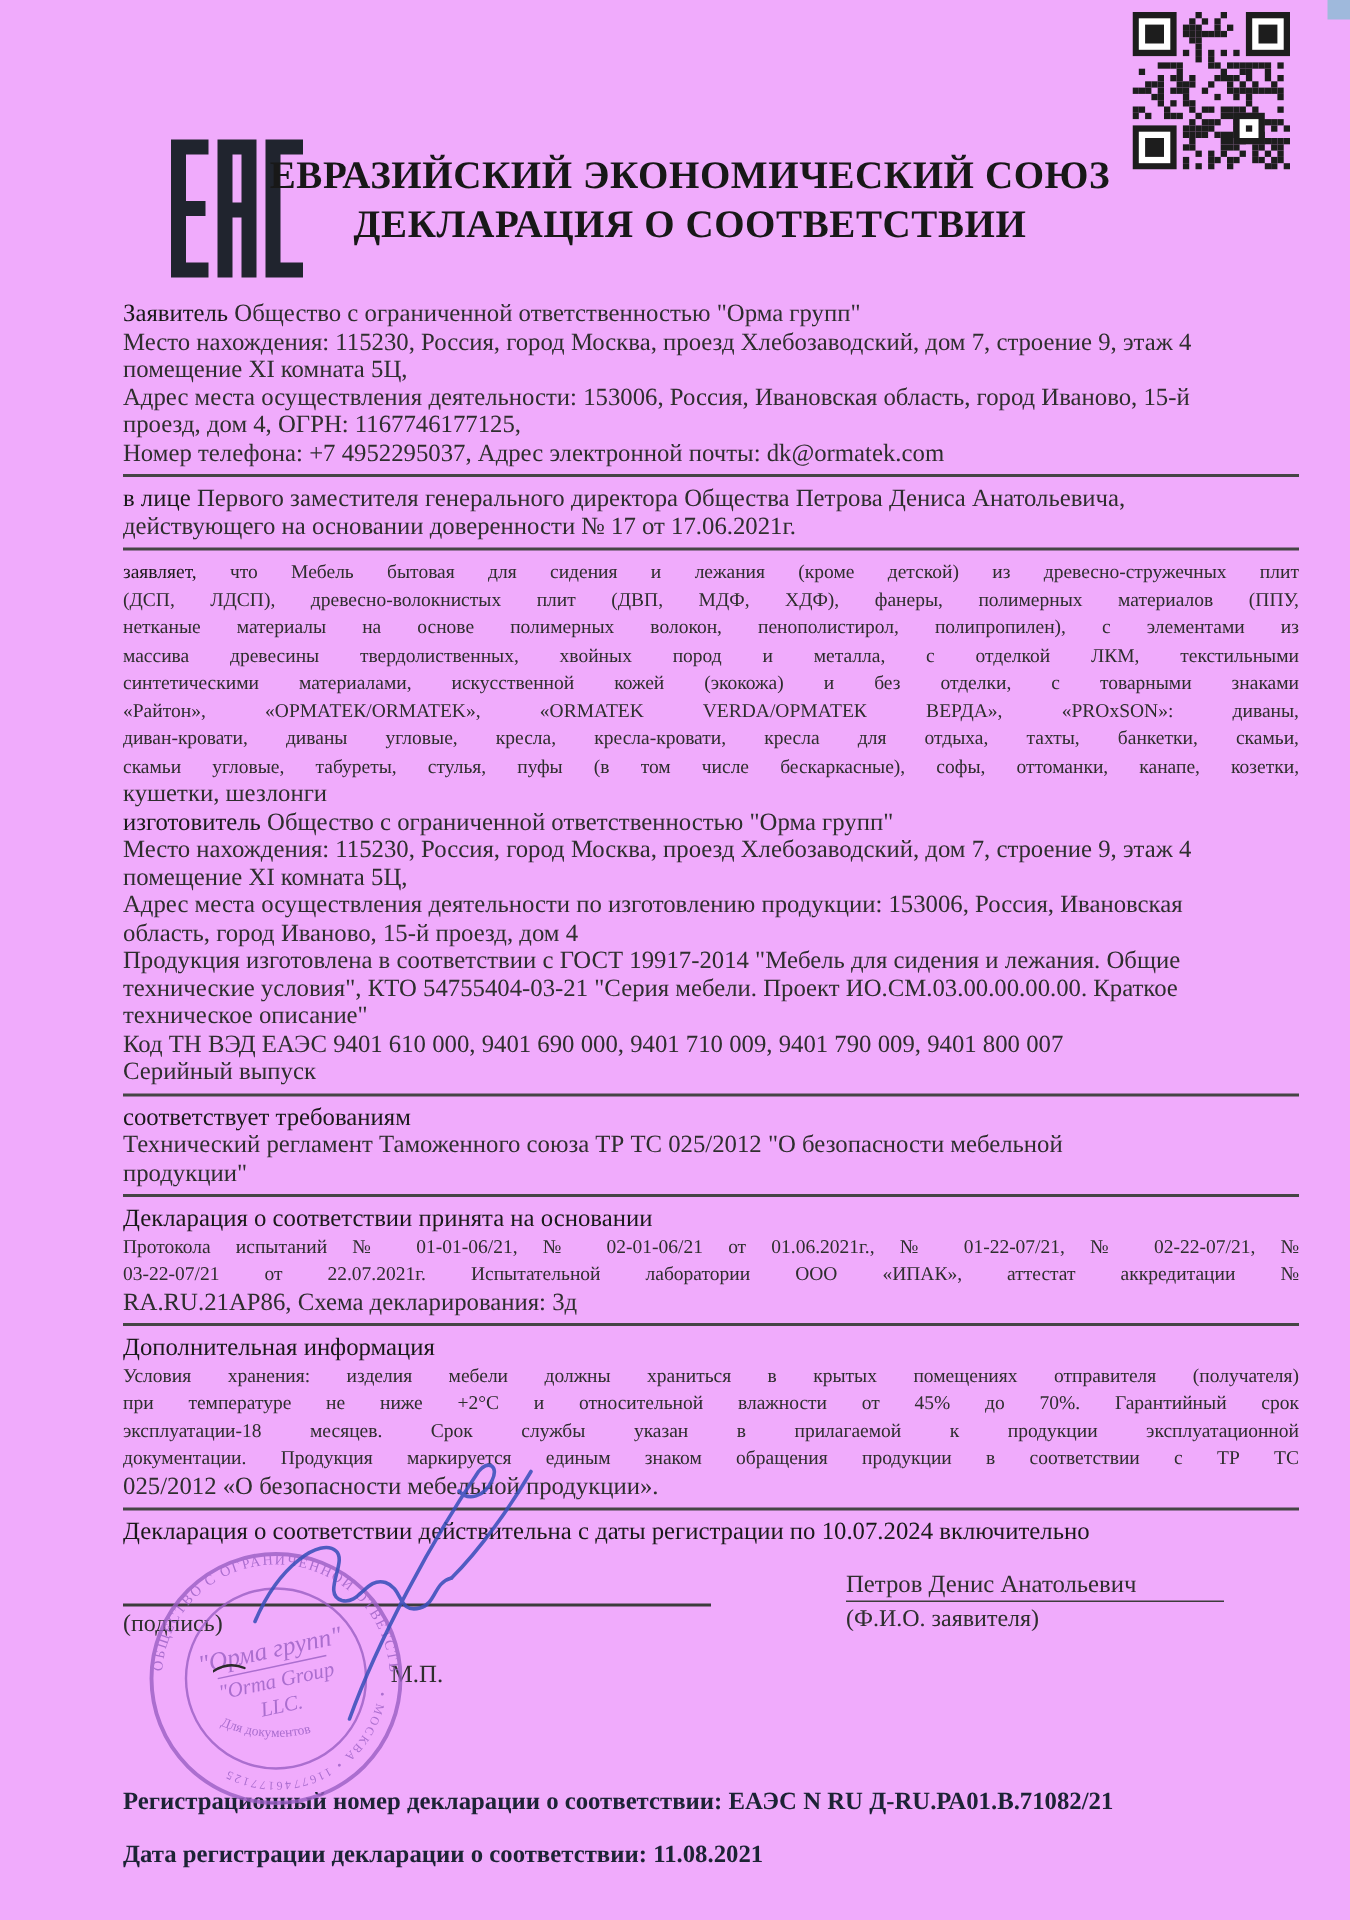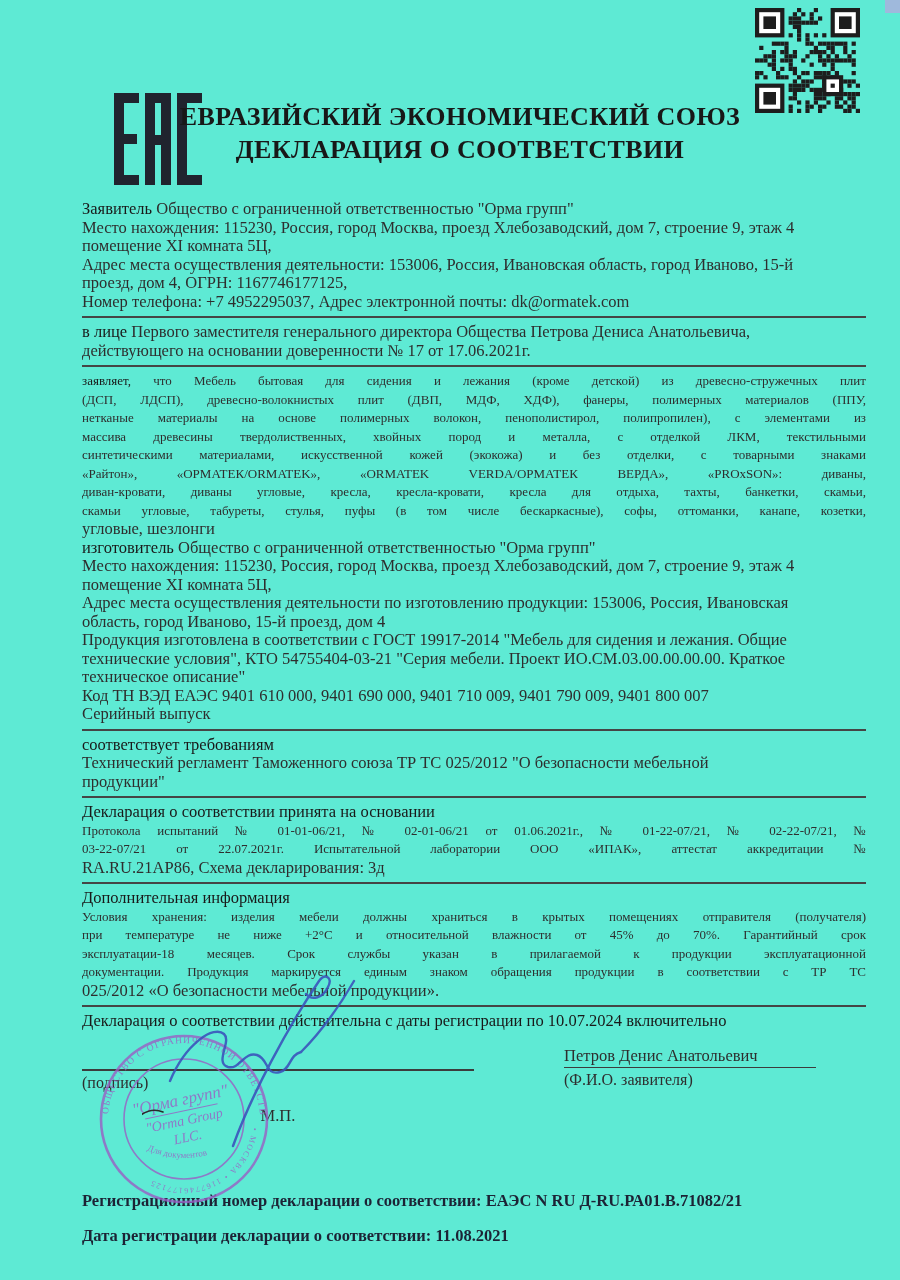--- a/index.html
+++ b/index.html
@@ -1,18 +1,18 @@
 <!DOCTYPE html>
 <html><head>
 <meta charset="utf-8">
 <style>
   html,body{margin:0;padding:0;}
   body{width:900px;height:1280px;background:#ffffff;position:relative;overflow:hidden;
        font-family:"Liberation Serif","DejaVu Serif",serif;color:#2e2e2e;}
-  .page{position:absolute;inset:0;background:#5eead4;}
+  .page{position:absolute;inset:0;background:#f0abfc;}
   
   .hdr{position:relative;height:200px;}
   .eac{position:absolute;left:114px;top:92px;}
   .titles{position:absolute;left:130px;top:100px;width:660px;text-align:center;}
   .titles .t{font-weight:bold;font-size:26px;line-height:33px;color:#181818;letter-spacing:.4px;white-space:nowrap;}
   .qr{position:absolute;left:755px;top:8px;}
   .corner-art{position:absolute;right:0;top:0;width:15px;height:13px;background:#9fb9dc;}
   
   .content{position:relative;padding:0 34px 0 82px;}
   .ln{font-size:16.5px;line-height:18.5px;white-space:nowrap;}
@@ -278,21 +278,21 @@
     <div class="rule"></div>
 
     <div class="lnw jl"><b>заявляет,</b><span> что Мебель бытовая для сидения и лежания (кроме детской) из древесно-стружечных плит</span></div>
     <div class="lnw jl">(ДСП, ЛДСП), древесно-волокнистых плит (ДВП, МДФ, ХДФ), фанеры, полимерных материалов (ППУ,</div>
     <div class="lnw jl">нетканые материалы на основе полимерных волокон, пенополистирол, полипропилен), с элементами из</div>
     <div class="lnw jl">массива древесины твердолиственных, хвойных пород и металла, с отделкой ЛКМ, текстильными</div>
     <div class="lnw jl">синтетическими материалами, искусственной кожей (экокожа) и без отделки, с товарными знаками</div>
     <div class="lnw jl">«Райтон», «ОРМАТЕК/ORMATEK», «ORMATEK VERDA/ОРМАТЕК ВЕРДА», «PROxSON»: диваны,</div>
     <div class="lnw jl">диван-кровати, диваны угловые, кресла, кресла-кровати, кресла для отдыха, тахты, банкетки, скамьи,</div>
     <div class="lnw jl">скамьи угловые, табуреты, стулья, пуфы (в том числе бескаркасные), софы, оттоманки, канапе, козетки,</div>
-    <div class="ln">угловые, шезлонги</div>
+    <div class="ln">кушетки, шезлонги</div>
 
     <div class="ln"><b>изготовитель</b><span> Общество с ограниченной ответственностью "Орма групп"</span></div>
     <div class="ln">Место нахождения: 115230, Россия, город Москва, проезд Хлебозаводский, дом 7, строение 9, этаж 4</div>
     <div class="ln">помещение XI комната 5Ц,</div>
     <div class="ln">Адрес места осуществления деятельности по изготовлению продукции: 153006, Россия, Ивановская</div>
     <div class="ln">область, город Иваново, 15-й проезд, дом 4</div>
     <div class="ln">Продукция изготовлена в соответствии с ГОСТ 19917-2014 "Мебель для сидения и лежания. Общие</div>
     <div class="ln">технические условия", КТО 54755404-03-21 "Серия мебели. Проект ИО.СМ.03.00.00.00.00. Краткое</div>
     <div class="ln">техническое описание"</div>
     <div class="ln">Код ТН ВЭД ЕАЭС 9401 610 000, 9401 690 000, 9401 710 009, 9401 790 009, 9401 800 007</div>

